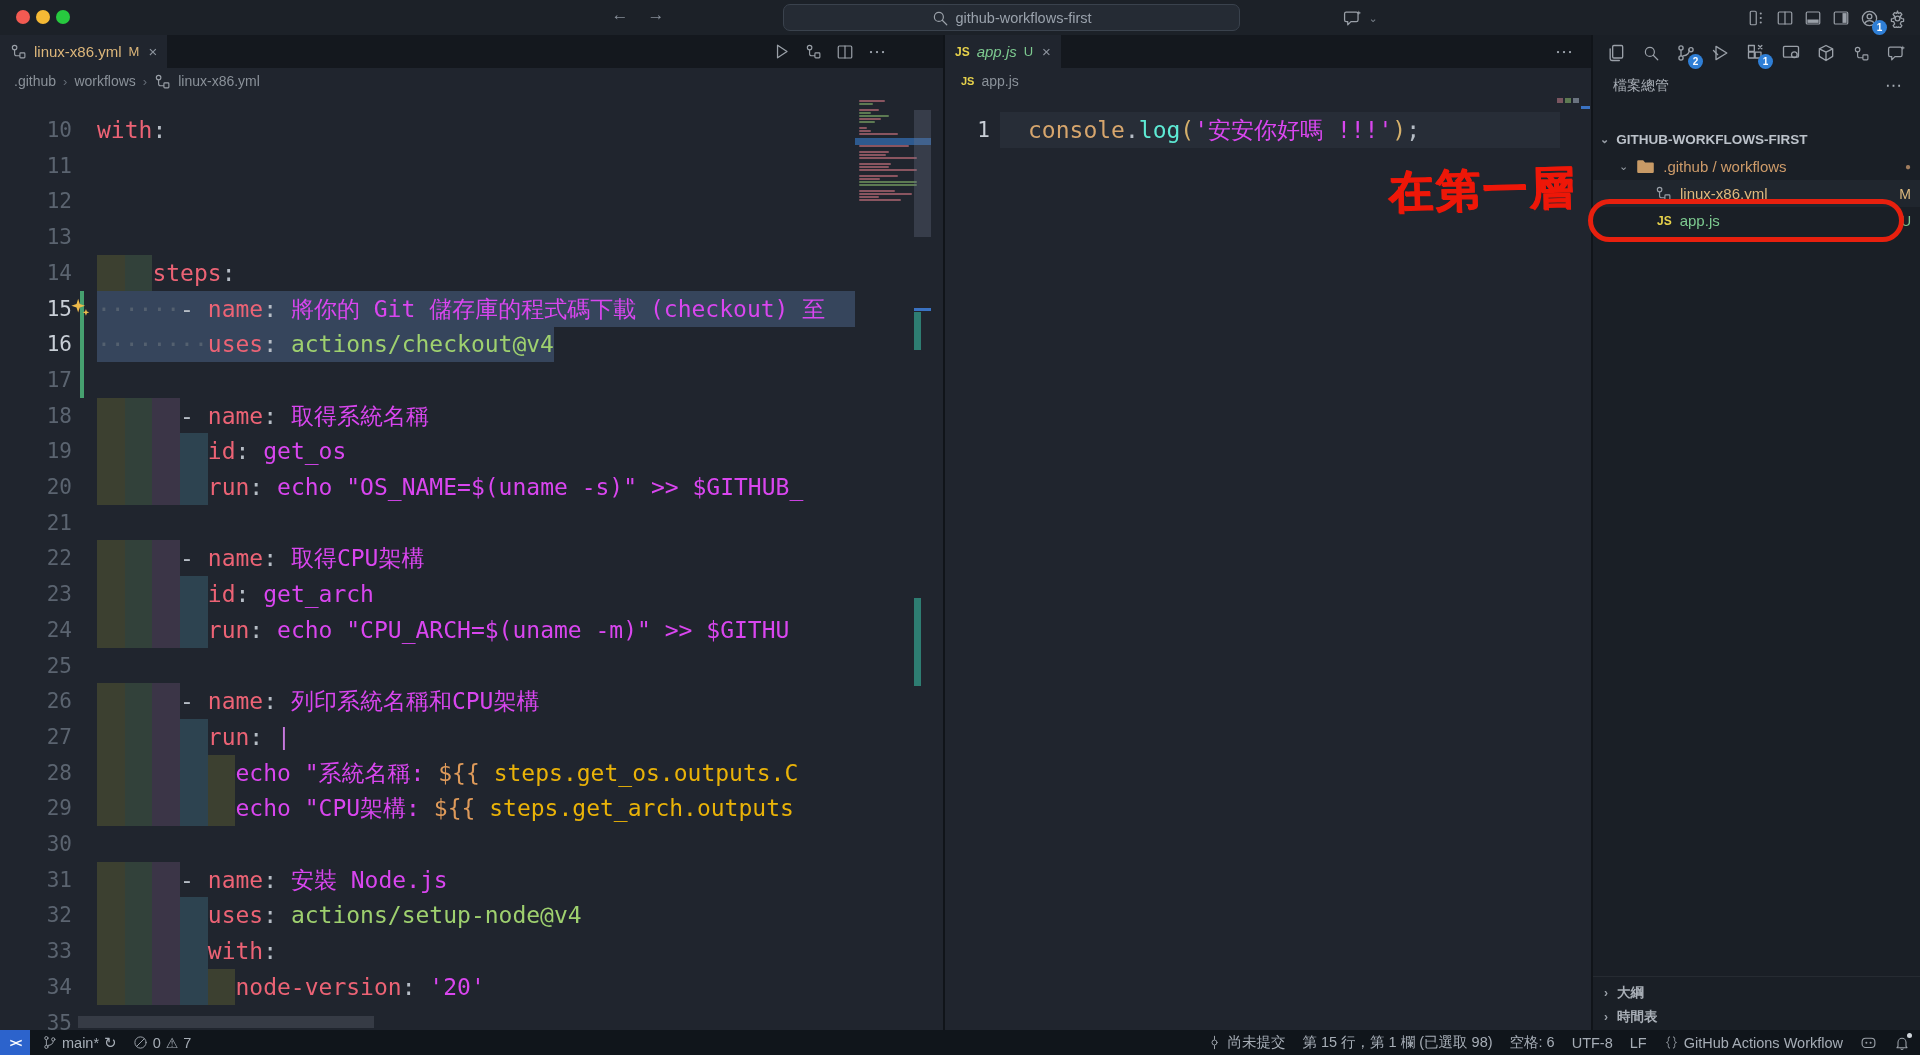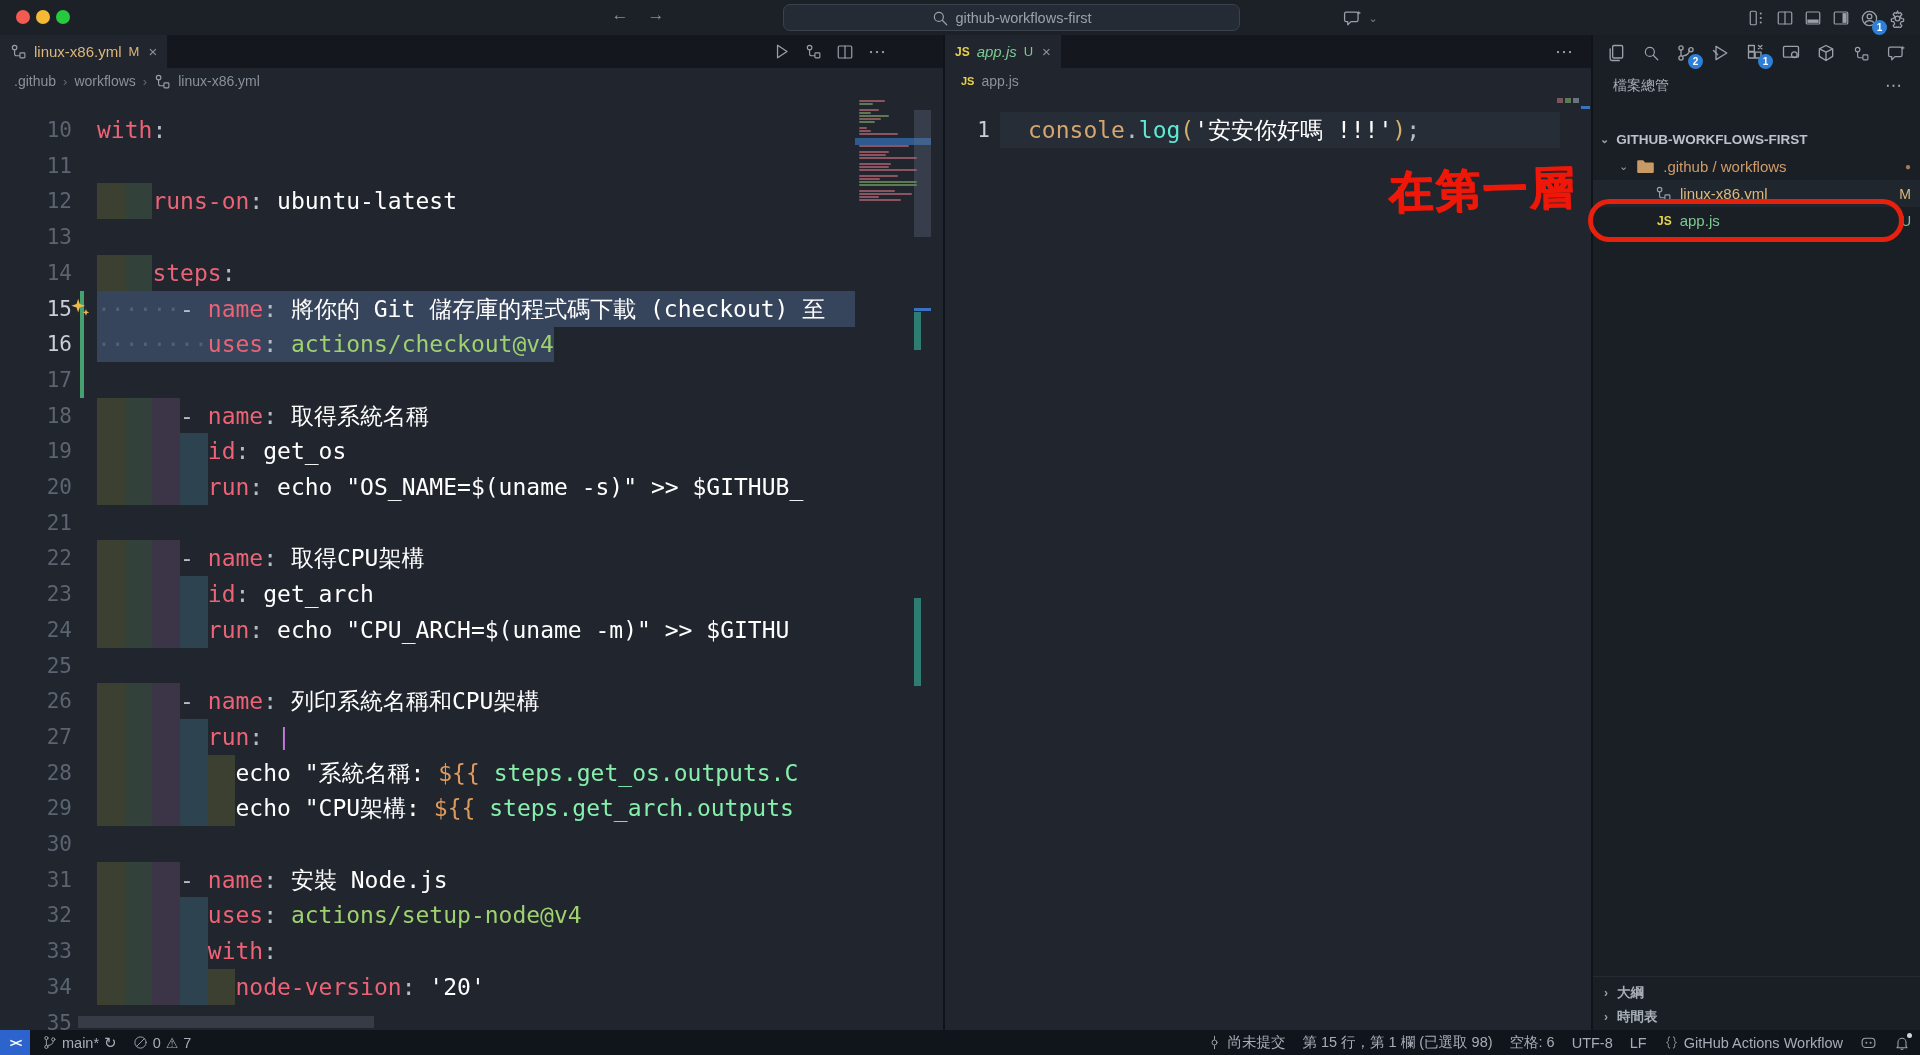--- a/index.html
+++ b/index.html
@@ -27,22 +27,22 @@
   
   .editor{position:absolute;top:94px;bottom:25px;background:#20252e;overflow:hidden;}
   .cline{position:absolute;left:0;height:36px;line-height:36px;font-family:"DejaVu Sans Mono",monospace;font-size:23px;white-space:pre;}
   .lnum{position:absolute;left:0;top:0;width:72px;text-align:right;color:#5b6470;font-size:21px;}
   .lnum.active{color:#c9cfd7;}
   .lcode{position:absolute;left:97px;top:0;height:36px;}
   .iblock{position:absolute;top:0;bottom:0;width:2ch;z-index:0;}
   .ib0{background:#3c4030;}.ib1{background:#32413a;}.ib2{background:#3b3547;}.ib3{background:#2d4350;}
   .selband{position:absolute;top:0;bottom:0;background:#36455c;z-index:1;}
   .ltext{position:relative;z-index:2;}
-  .tok-k{color:#ec6375;} .tok-p{color:#b6bdc6;} .tok-v{color:#ffffff;} .tok-m{color:#c678dd;}
-  .tok-o{color:#de9a5a;} .tok-r{color:#86efac;}
+  .tok-k{color:#ec6375;} .tok-p{color:#b6bdc6;} .tok-v{color:#d946ef;} .tok-m{color:#c678dd;}
+  .tok-o{color:#de9a5a;} .tok-r{color:#eab308;}
   .tok-l{color:#9fd16f;text-decoration-thickness:2px;text-underline-offset:6px;}
   .tok-ws{color:#54606f;}
   .tok-fn{color:#d7a66d;} .tok-fb{color:#5eead4;} .tok-br{color:#d5b06b;}
   .changebar{position:absolute;width:4px;background:#46a06f;left:80px;z-index:3;}
   .sparkline{position:absolute;z-index:4;}
   
   #minimap{position:absolute;left:855px;top:0;width:90px;bottom:0;}
   .mrow{position:absolute;height:2px;border-radius:1px;}
   
   #sidebar{position:absolute;left:1593px;top:35px;width:327px;bottom:25px;background:#1a1f26;}
@@ -206,21 +206,21 @@
     </div>
   <div class="crumbs" style="left:945px;width:646px;padding-left:16px;box-sizing:border-box" id="right-crumbs">
       <span style="color: rgb(231, 210, 75); font-weight: bold; font-size: 11px;">JS</span>
       <span>app.js</span>
     </div>
 
   <div class="editor" style="left:0;width:943px" id="left-editor">
     <div id="left-lines">
         <div class="cline" style="top: 18px; width: 943px;"><span class="lnum">10</span><span class="lcode" style="width: 758px;"><span class="ltext"><span class=""></span><span class="tok-k">with</span><span class="tok-p">:</span></span></span></div>
         <div class="cline" style="top: 53.7px; width: 943px;"><span class="lnum">11</span></div>
-        <div class="cline" style="top: 89.4px; width: 943px;"><span class="lnum">12</span><span class="lcode" style="width: 758px;"><i class="iblock ib0" style="left: 0ch;"></i><i class="iblock ib1" style="left: 2ch;"></i><span class="ltext"><span class="">    </span><span class="tok-k">runs-on</span><span class="tok-p">: </span><span class="tok-v">ubuntu-latest</span></span></span></div>
+        <div class="cline" style="top: 89.4px; width: 943px;"><span class="lnum">12</span></div>
         <div class="cline" style="top: 125.1px; width: 943px;"><span class="lnum">13</span><span class="lcode" style="width: 758px;"><span class="ltext"><span class=""></span></span></span></div>
         <div class="cline" style="top: 160.8px; width: 943px;"><span class="lnum">14</span><span class="lcode" style="width: 758px;"><i class="iblock ib0" style="left: 0ch;"></i><i class="iblock ib1" style="left: 2ch;"></i><span class="ltext"><span class="">    </span><span class="tok-k">steps</span><span class="tok-p">:</span></span></span></div>
         <div class="cline" style="top: 196.5px; width: 943px;"><span class="lnum active">15</span><span class="lcode" style="width: 758px;"><i class="iblock ib0" style="left: 0ch;"></i><i class="iblock ib1" style="left: 2ch;"></i><i class="iblock ib2" style="left: 4ch;"></i><i class="selband" style="left: 0px; width: 758px;"></i><span class="ltext"><span class="tok-ws">······</span><span class="tok-p">- </span><span class="tok-k">name</span><span class="tok-p">: </span><span class="tok-v">將你的 Git 儲存庫的程式碼下載 (checkout) 至</span></span><span class="sparkline" style="left: -28px; top: 6px;"><svg width="22" height="22" viewBox="0 0 24 24">
                 <path d="M10 2 l1.8 5.6 L17.5 9.5 l-5.7 1.9 L10 17 l-1.8 -5.6 L2.5 9.5 l5.7 -1.9 Z" fill="#edba4a"></path>
                 <path d="M18.5 13 l1 2.7 2.7 1 -2.7 1 -1 2.7 -1 -2.7 -2.7 -1 2.7 -1 Z" fill="#edba4a"></path>
               </svg></span></span></div>
         <div class="cline" style="top: 232.2px; width: 943px;"><span class="lnum active">16</span><span class="lcode" style="width: 758px;"><i class="iblock ib0" style="left: 0ch;"></i><i class="iblock ib1" style="left: 2ch;"></i><i class="iblock ib2" style="left: 4ch;"></i><i class="iblock ib3" style="left: 6ch;"></i><i class="selband" style="left: 0px; width: 33ch;"></i><span class="ltext"><span class="tok-ws">········</span><span class="tok-k">uses</span><span class="tok-p">: </span><span class="tok-l">actions/checkout@v4</span></span></span></div>
         <div class="cline" style="top: 267.9px; width: 943px;"><span class="lnum">17</span><span class="lcode" style="width: 758px;"><span class="ltext"><span class=""></span></span></span></div>
         <div class="cline" style="top: 303.6px; width: 943px;"><span class="lnum">18</span><span class="lcode" style="width: 758px;"><i class="iblock ib0" style="left: 0ch;"></i><i class="iblock ib1" style="left: 2ch;"></i><i class="iblock ib2" style="left: 4ch;"></i><span class="ltext"><span class="">      </span><span class="tok-p">- </span><span class="tok-k">name</span><span class="tok-p">: </span><span class="tok-v">取得系統名稱</span></span></span></div>
         <div class="cline" style="top: 339.3px; width: 943px;"><span class="lnum">19</span><span class="lcode" style="width: 758px;"><i class="iblock ib0" style="left: 0ch;"></i><i class="iblock ib1" style="left: 2ch;"></i><i class="iblock ib2" style="left: 4ch;"></i><i class="iblock ib3" style="left: 6ch;"></i><span class="ltext"><span class="">        </span><span class="tok-k">id</span><span class="tok-p">: </span><span class="tok-v">get_os</span></span></span></div>

